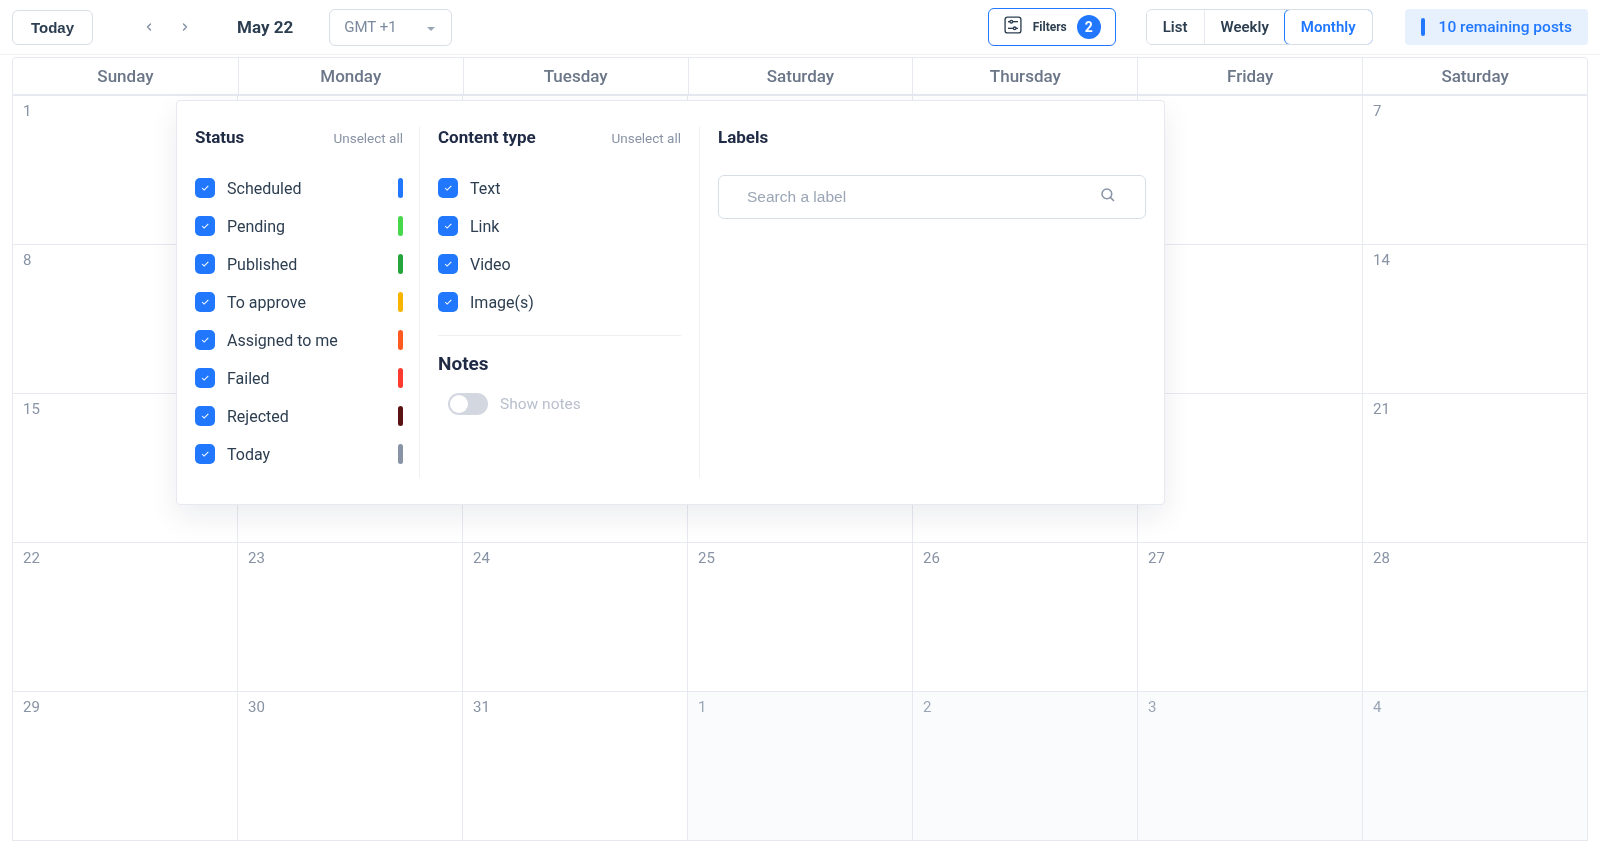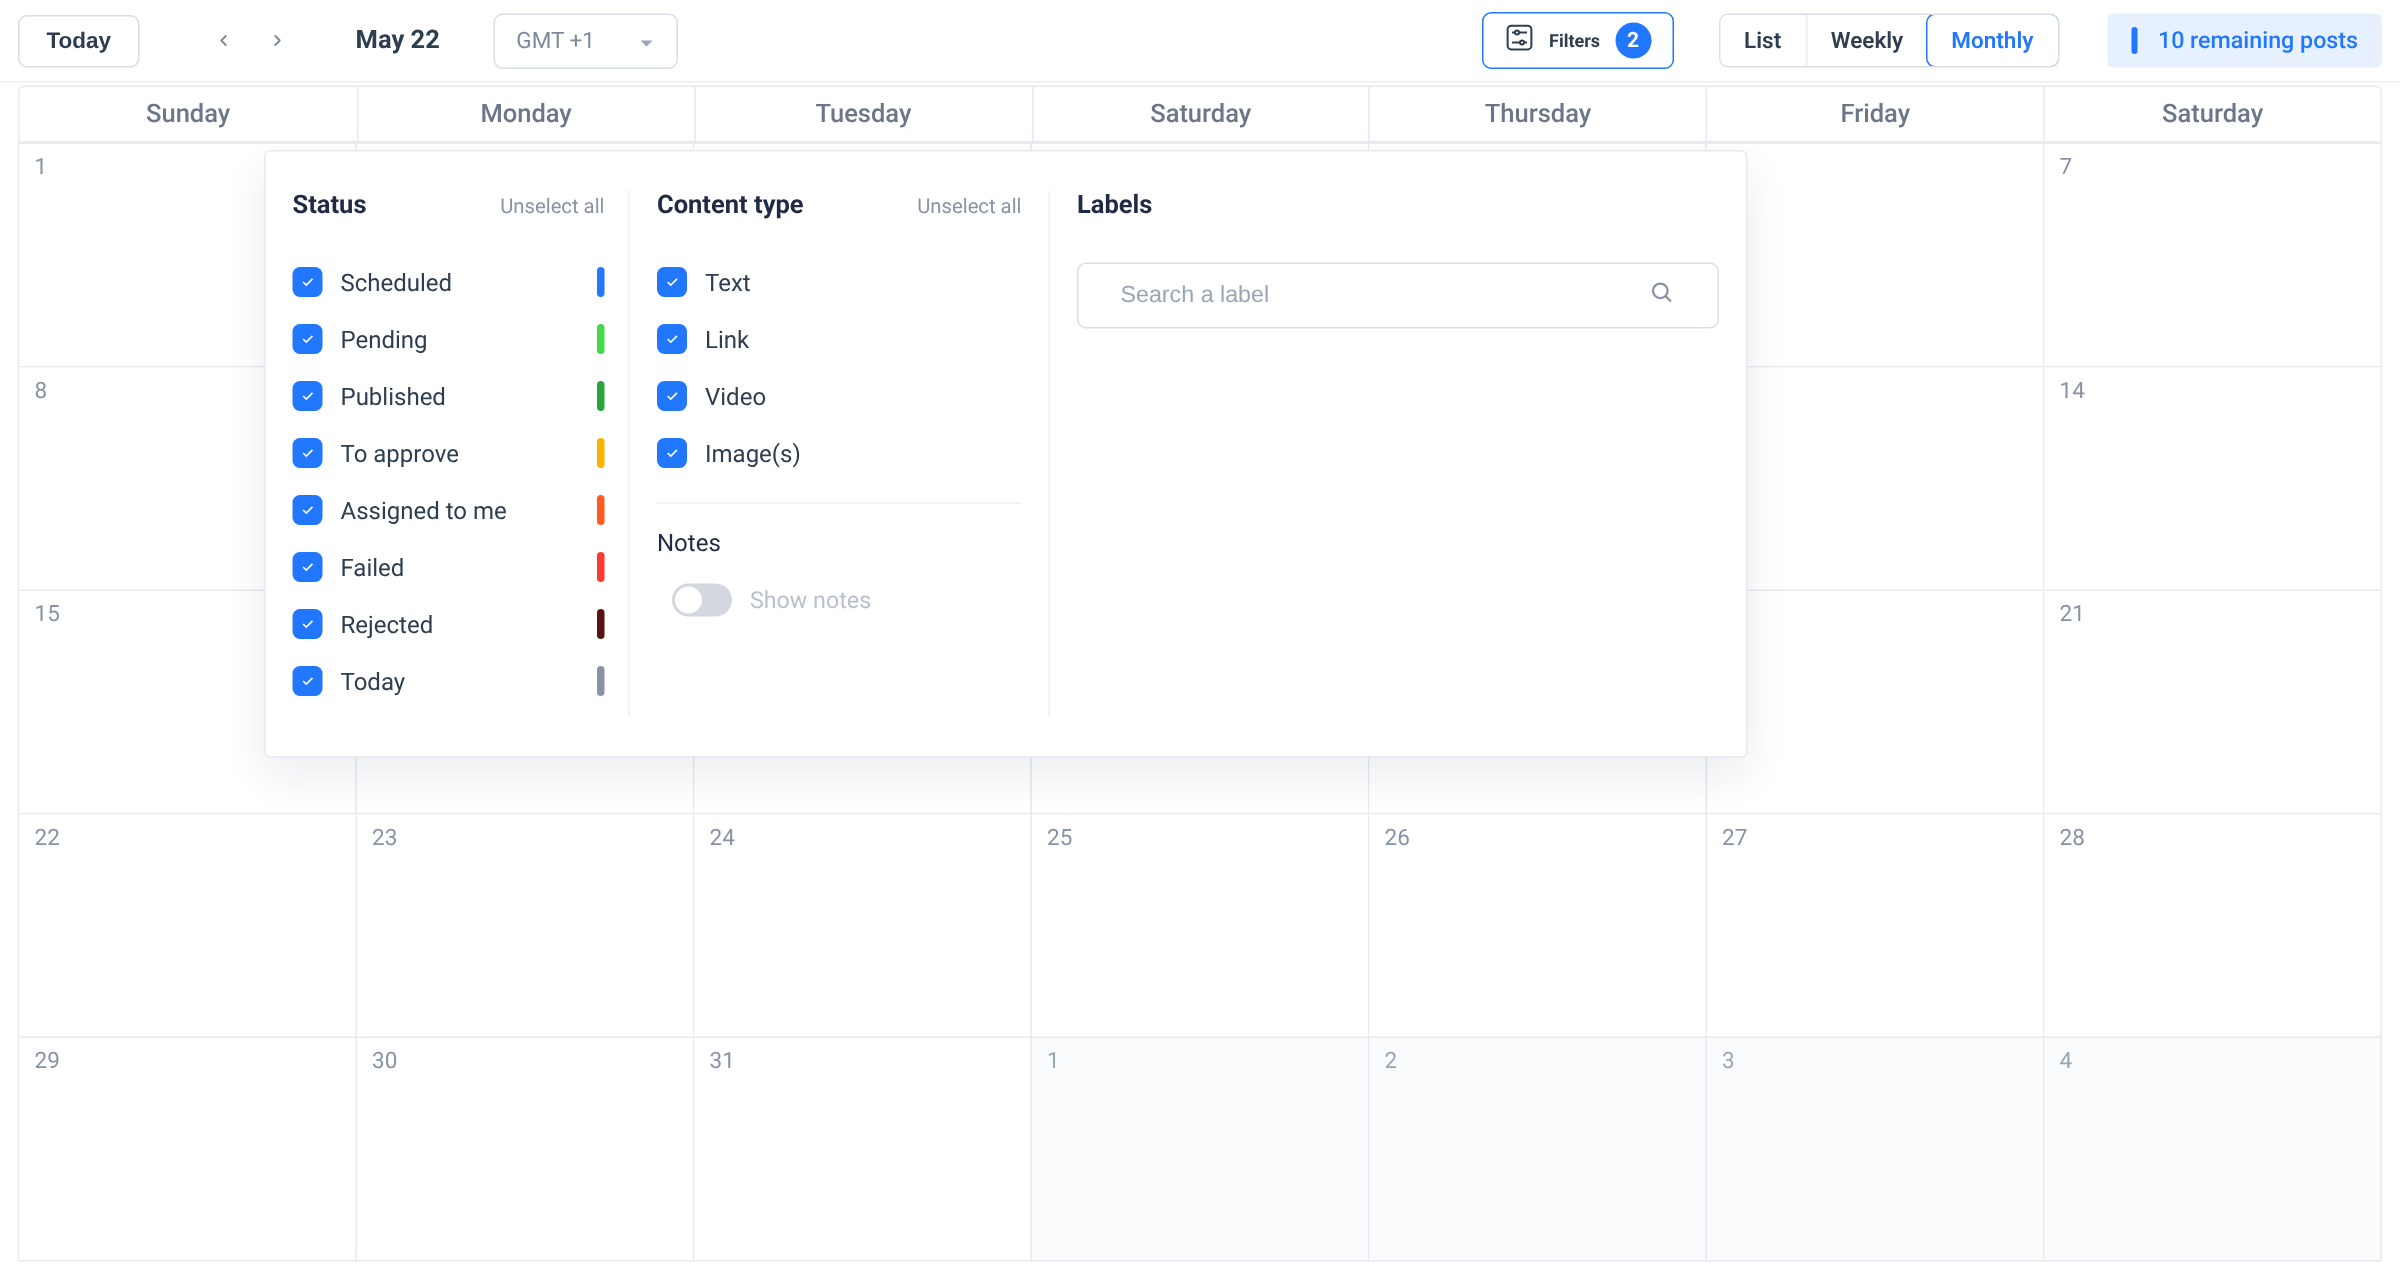--- a/index.html
+++ b/index.html
@@ -295,22 +295,22 @@
 
     .content-col .filter-option {
       padding: 9px 0;
     }
     .content-divider {
       height: 1px;
       background: #eef0f4;
       margin: 14px 0 16px 0;
     }
     .notes-title {
-      font-size: 16px;
-      font-weight: 400;
+      font-size: 19px;
+      font-weight: 700;
       color: #1f2a44;
       margin-bottom: 18px;
     }
     .notes-row {
       display: flex;
       align-items: center;
       gap: 12px;
       padding-left: 10px;
     }
     .toggle {

